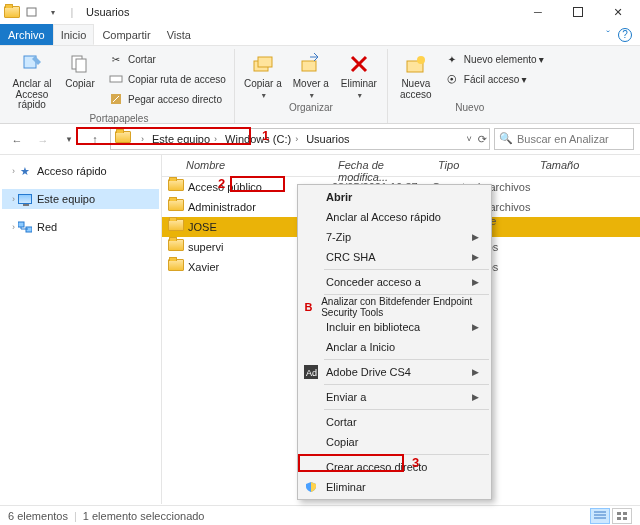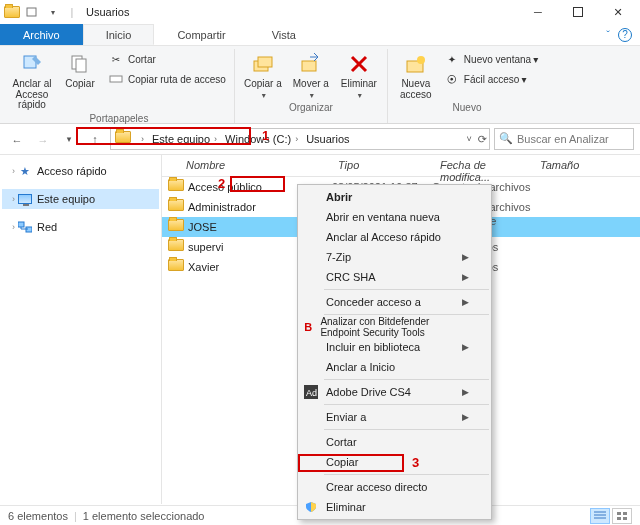--- a/index.html
+++ b/index.html
@@ -4,21 +4,21 @@
 <style>
   * { box-sizing: border-box; font-family: "Segoe UI", Arial, sans-serif; }
   body { margin:0; width:640px; height:525px; background:#fff; font-size:11px; color:#222; position:relative; overflow:hidden; }
   
   .titlebar { height:24px; display:flex; align-items:center; padding:0 2px; background:#fff; }
   .titlebar .ticon { width:16px; height:16px; display:flex; align-items:center; justify-content:center; margin:0 2px; }
   .titlebar .title { margin-left:4px; flex:1; font-size:11px; }
   .winbtn { width:40px; height:24px; display:flex; align-items:center; justify-content:center; color:#333; }
   
   .tabs { height:22px; display:flex; align-items:stretch; background:#fff; border-bottom:1px solid #e5e5e5;}
-  .tab { padding:3px 22px; font-size:11px; color:#444; display:flex; align-items:center; border:1px solid transparent; }
+  .tab { padding:3px 7px; font-size:11px; color:#444; display:flex; align-items:center; border:1px solid transparent; }
   .tab.file { background:#1979ca; color:#fff; }
   .tab.active { background:#f5f6f7; border-color:#e5e5e5; border-bottom-color:#f5f6f7;}
   .ribhelp{margin-left:auto;display:flex;align-items:center;padding:0 8px;color:#1979ca}
   
   .ribbon { background:#f5f6f7; border-bottom:1px solid #d9d9d9; display:flex; padding:3px 4px 0 4px; height:78px;}
   .group { display:flex; flex-direction:column; align-items:center; padding:0 4px; border-right:1px solid #e1e1e1;}
   .group:last-child{border-right:none;}
   .group .items{display:flex; align-items:flex-start;}
   .btn-lg{display:flex;flex-direction:column;align-items:center;justify-content:flex-start;width:48px;padding:2px 2px 0 2px;text-align:center;line-height:1.05;}
   .btn-lg .ic{width:26px;height:26px;margin-bottom:2px;display:flex;align-items:center;justify-content:center;}
@@ -50,24 +50,24 @@
   .col{padding:4px 6px;border-right:1px solid transparent;font-style:italic;}
   .col.name{width:170px;padding-left:24px;}
   .col.date{width:100px;}
   .col.type{width:102px;}
   .col.size{width:60px;}
   .row{display:flex;align-items:center;height:20px;font-size:11px;}
   .row .name{width:170px;display:flex;align-items:center;padding-left:6px;}
   .row .date{width:100px;color:#555;}
   .row .type{width:102px;color:#555;}
   .row .ic{width:16px;height:16px;margin-right:4px;}
-  .row.sel{background:#7dd3fc;}
+  .row.sel{background:#eab308;}
   
   .ctxmenu{position:absolute;left:297px;top:184px;width:195px;background:#f3f3f3;border:1px solid #bfbfbf;box-shadow:3px 3px 6px rgba(0,0,0,.25);padding:2px 0;z-index:50;}
-  .ctxmenu .mi{display:flex;align-items:center;height:20px;padding:0 22px 0 4px;font-size:11px;color:#222;position:relative;}
+  .ctxmenu .mi{display:flex;align-items:center;height:20px;padding:0 12px 0 4px;font-size:11px;color:#222;position:relative;}
   .ctxmenu .mi .ic{width:18px;height:18px;margin-right:6px;display:flex;align-items:center;justify-content:center;}
   .ctxmenu .mi .arr{margin-left:auto;color:#555;font-size:9px;}
   .ctxmenu .sep{height:1px;background:#d6d6d6;margin:2px 2px 2px 26px;}
   
   .status{position:absolute;bottom:0;left:0;right:0;height:20px;border-top:1px solid #e5e5e5;display:flex;align-items:center;padding:0 8px;font-size:11px;color:#555;background:#fff;}
   .status .sdiv{margin:0 6px;color:#ccc;}
   .status .view-icons{margin-left:auto;display:flex;gap:2px;}
   .status .vic{width:20px;height:16px;border:1px solid #ccc;display:flex;align-items:center;justify-content:center;}
   .status .vic.active{background:#cde8ff;border-color:#8ec7ff;}
   
@@ -142,20 +142,29 @@
             <span>Cortar</span>
           </div>
         <div class="btn-sm">
             <div class="ic">
               <svg width="14" height="14">
                 <rect x="1" y="4" width="12" height="6" fill="#fff" stroke="#888"></rect>
               </svg>
             </div>
             <span>Copiar ruta de acceso</span>
           </div>
+        <div class="btn-sm">
+            <div class="ic">
+              <svg width="14" height="14">
+                <rect x="2" y="2" width="10" height="10" fill="#d6a94f"></rect>
+                <path d="M4 10 L10 4" stroke="#fff"></path>
+              </svg>
+            </div>
+            <span>Pegar acceso directo</span>
+          </div>
       </div>
     </div>
     <div class="grplabel">Portapapeles</div>
   </div>
 
   <div class="group">
     <div class="items">
       <div class="btn-lg">
           <div class="ic">
             <svg width="22" height="22">
@@ -196,21 +205,21 @@
             <svg width="22" height="22">
               <rect x="2" y="8" width="16" height="11" fill="#ffe49c" stroke="#d9a325"></rect>
               <circle cx="16" cy="7" r="4" fill="#ffd24d"></circle>
             </svg>
           </div>
           <span>Nueva acceso</span>
         </div>
       <div class="stack">
         <div class="btn-sm">
             <div class="ic">✦</div>
-            <span>Nuevo ventana</span>
+            <span>Nuevo elemento</span>
             <span style="margin-left:2px;">▾</span>
           </div>
         <div class="btn-sm">
             <div class="ic">⦿</div>
             <span>Fácil acceso</span>
             <span style="margin-left:2px;">▾</span>
           </div>
       </div>
     </div>
     <div class="grplabel">Nuevo</div>
@@ -276,22 +285,22 @@
             <rect x="8" y="7" width="6" height="5" fill="#8ecbff" stroke="#2479d0"></rect>
             <path d="M3 7v2h7" stroke="#2479d0" fill="none"></path>
           </svg>
         </div>
         <span>Red</span>
       </div>
   </div>
   <div class="content">
     <div class="cols">
       <div class="col name">Nombre</div>
+      <div class="col date">Fecha de modifica...</div>
       <div class="col type">Tipo</div>
-      <div class="col date">Fecha de modifica...</div>
       <div class="col size">Tamaño</div>
     </div>
     <div class="row">
         <div class="name">
           <div class="ic">
             <div class="folder"></div>
           </div>
           <span>Acceso público</span>
         </div>
         <div class="date">08/05/2021 19:37</div>
@@ -337,24 +346,20 @@
         <div class="date"></div>
         <div class="type" style="padding-left:10px;">de archivos</div>
       </div>
   </div>
 </div>
 
 <div class="ctxmenu">
   <div class="mi">
       <div class="ic"></div>
       <b>Abrir</b>
-    </div>
-  <div class="mi">
-      <div class="ic"></div>
-      <span>Abrir en ventana nueva</span>
     </div>
   <div class="mi">
       <div class="ic"></div>
       <span>Anclar al Acceso rápido</span>
     </div>
   <div class="mi">
       <div class="ic"></div>
       <span>7-Zip</span>
       <span class="arr">▶</span>
     </div>

